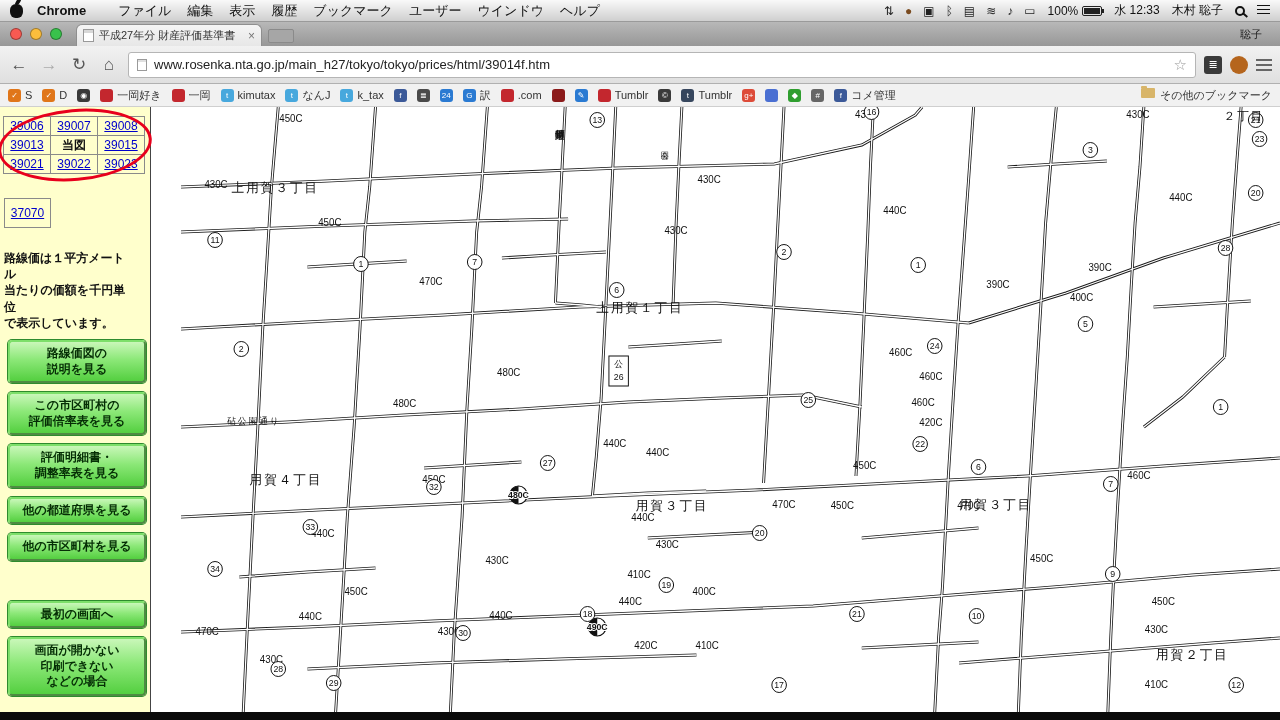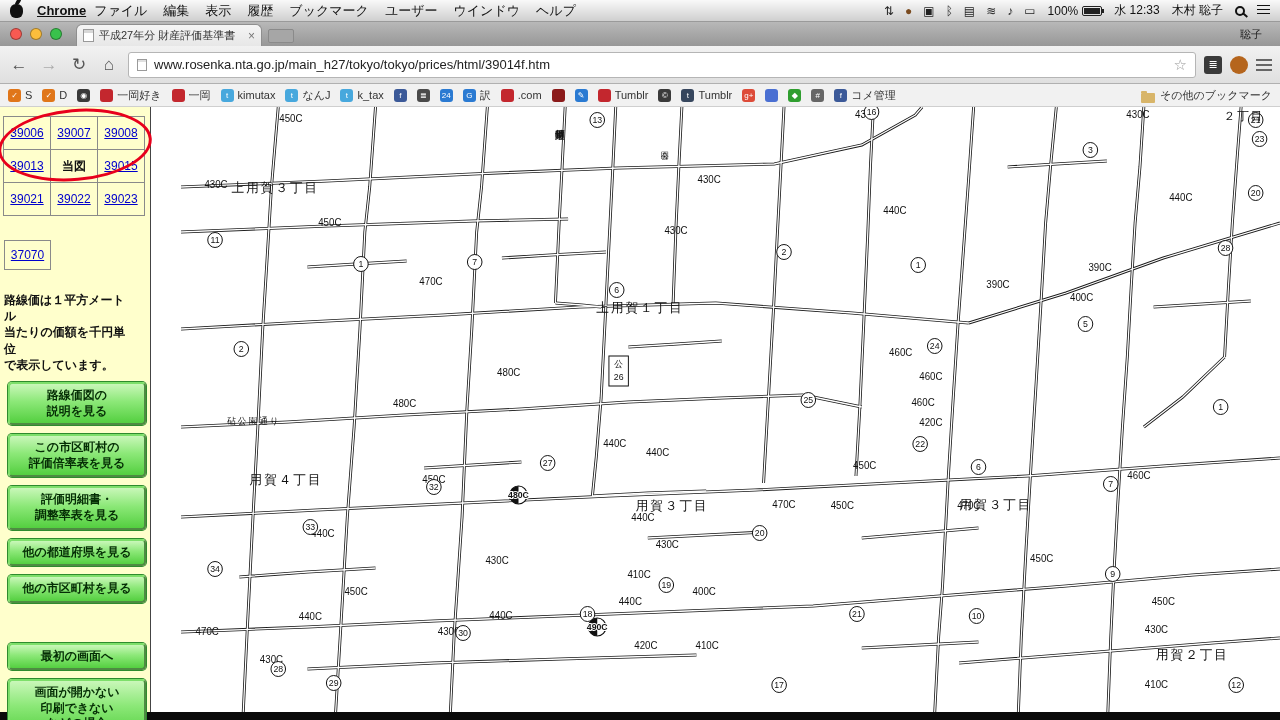--- a/index.html
+++ b/index.html
@@ -7,21 +7,21 @@
     font-family:"Liberation Sans","DejaVu Sans",sans-serif; }
 
   
   .menubar { height:22px; background:linear-gradient(#f9f9f9,#cfcfcf);
     display:flex; align-items:center; padding:0 10px; font-size:13px; color:#111;
     border-bottom:1px solid #9a9a9a; }
   .apple { width:13px; height:14px; background:#111; border-radius:45% 45% 42% 42%;
     position:relative; margin-right:14px; }
   .apple::before { content:''; position:absolute; width:4px; height:6px; background:#111;
     border-radius:60% 0 60% 0; top:-5px; left:6px; transform:rotate(25deg); }
-  .menu-app { font-weight:bold; margin-right:8px;text-decoration:underline; }
+  .menu-app { font-weight:bold; margin-right:32px; }
   .menu-item { margin-right:16px; }
   .menubar-right { margin-left:auto; display:flex; align-items:center; gap:12px; font-size:12px; }
   .status-ic { font-size:12px; color:#222; }
   .batt-wrap { display:flex; align-items:center; gap:4px; }
   .batt { width:20px; height:10px; border:1px solid #222; border-radius:2px; position:relative; padding:1px; }
   .batt::after { content:''; position:absolute; right:-3px; top:2px; width:2px; height:4px; background:#222; }
   .batt i { display:block; height:100%; width:100%; background:#222; }
   .mag { width:10px; height:10px; border:2px solid #111; border-radius:50%; position:relative; }
   .mag::after { content:''; position:absolute; width:6px; height:2px; background:#111;
     right:-5px; bottom:-2px; transform:rotate(40deg); }
@@ -61,30 +61,30 @@
   .menu-burger { width:16px; height:12px; background:repeating-linear-gradient(#666 0 2px,transparent 2px 5px); }
 
   
   .bmbar { height:23px; background:#f1f1f1; border-bottom:1px solid #cfcfcf;
     display:flex; align-items:center; padding:0 8px; }
   .bm-list { display:flex; align-items:center; gap:10px; flex:1; overflow:hidden; }
   .bm { display:flex; align-items:center; gap:4px; flex:none; }
   .bm-ic { width:13px; height:13px; border-radius:3px; display:flex; align-items:center;
     justify-content:center; font-size:8px; color:#fff; flex:none; }
   .bm-lb { font-size:11px; color:#333; white-space:nowrap; }
-  .other-bm { display:flex; align-items:flex-end; gap:5px; margin-left:20px; flex:none; }
+  .other-bm { display:flex; align-items:flex-start; gap:5px; margin-left:20px; flex:none; }
   .folder { width:14px; height:10px; background:#d8b569; border-radius:1px; position:relative; }
   .folder::before { content:''; position:absolute; top:-2px; left:0; width:6px; height:2px;
     background:#d8b569; border-radius:1px 1px 0 0; }
 
   
   .content { height:605px; display:flex; }
   .sidebar { width:150px; background:#ffffcc; padding:10px 0 0 4px; position:relative; flex:none; }
   .nav-grid { display:grid; grid-template-columns:repeat(3,47px); }
-  .nav-cell { height:34px; border:1px solid #8a8a8a; margin:-1px 0 0 -1px;
+  .nav-cell { height:20px; border:1px solid #8a8a8a; margin:-1px 0 0 -1px;
     display:flex; align-items:center; justify-content:center; font-size:12px; background:#ffffcc; }
   .nav-link { color:#0000cc; text-decoration:underline; cursor:pointer; }
   .nav-cell.cur { color:#111; font-weight:bold; }
   .oval { position:absolute; left:-2px; top:2px; width:154px; height:72px;
     border:3px solid #e8001c; border-radius:50%; transform:rotate(-5deg); pointer-events:none; z-index:5; }
   .extra-cell { width:47px; height:30px; border:1px solid #8a8a8a; margin-top:24px;
     display:flex; align-items:center; justify-content:center; font-size:12px; }
   .side-note { margin-top:22px; font-size:12px; font-weight:bold; color:#111;
     line-height:1.35; white-space:pre-line; padding-right:18px; }
   .side-btn { width:138px; margin:9px auto 0; padding:4px 2px; text-align:center;

